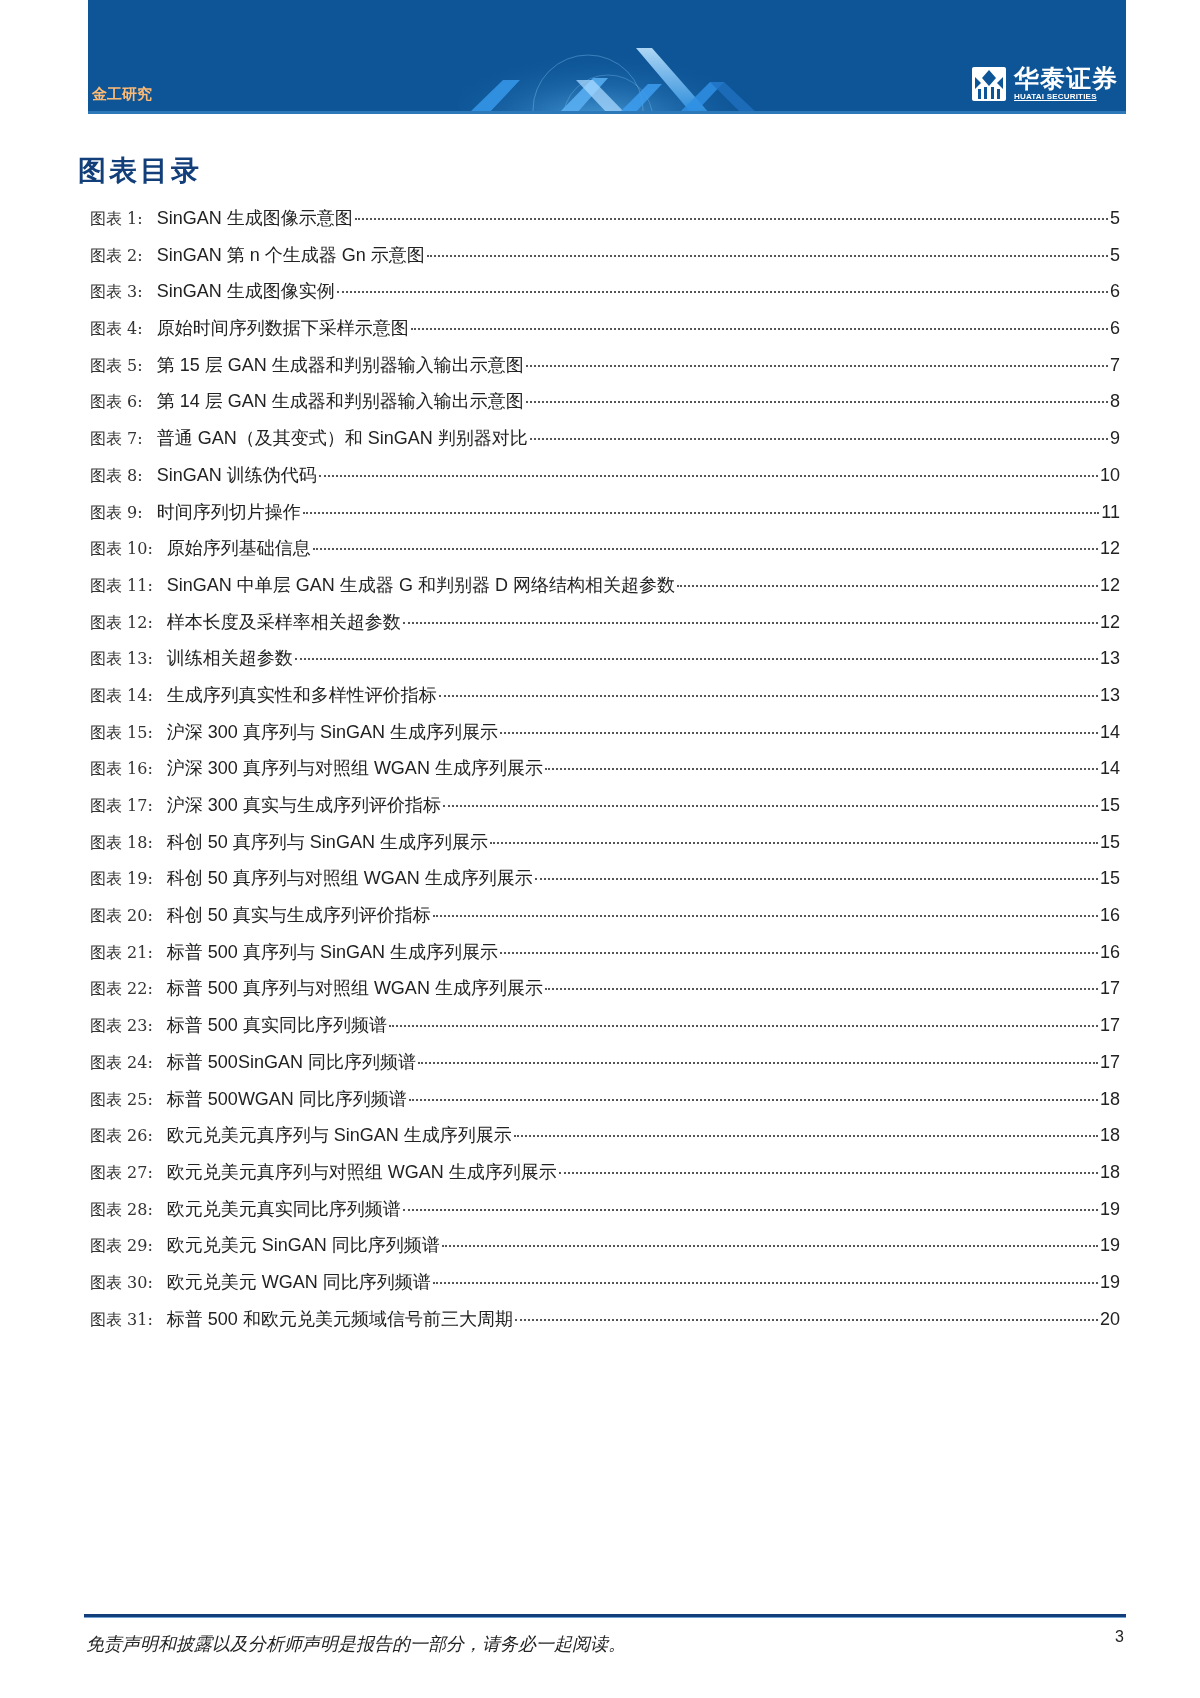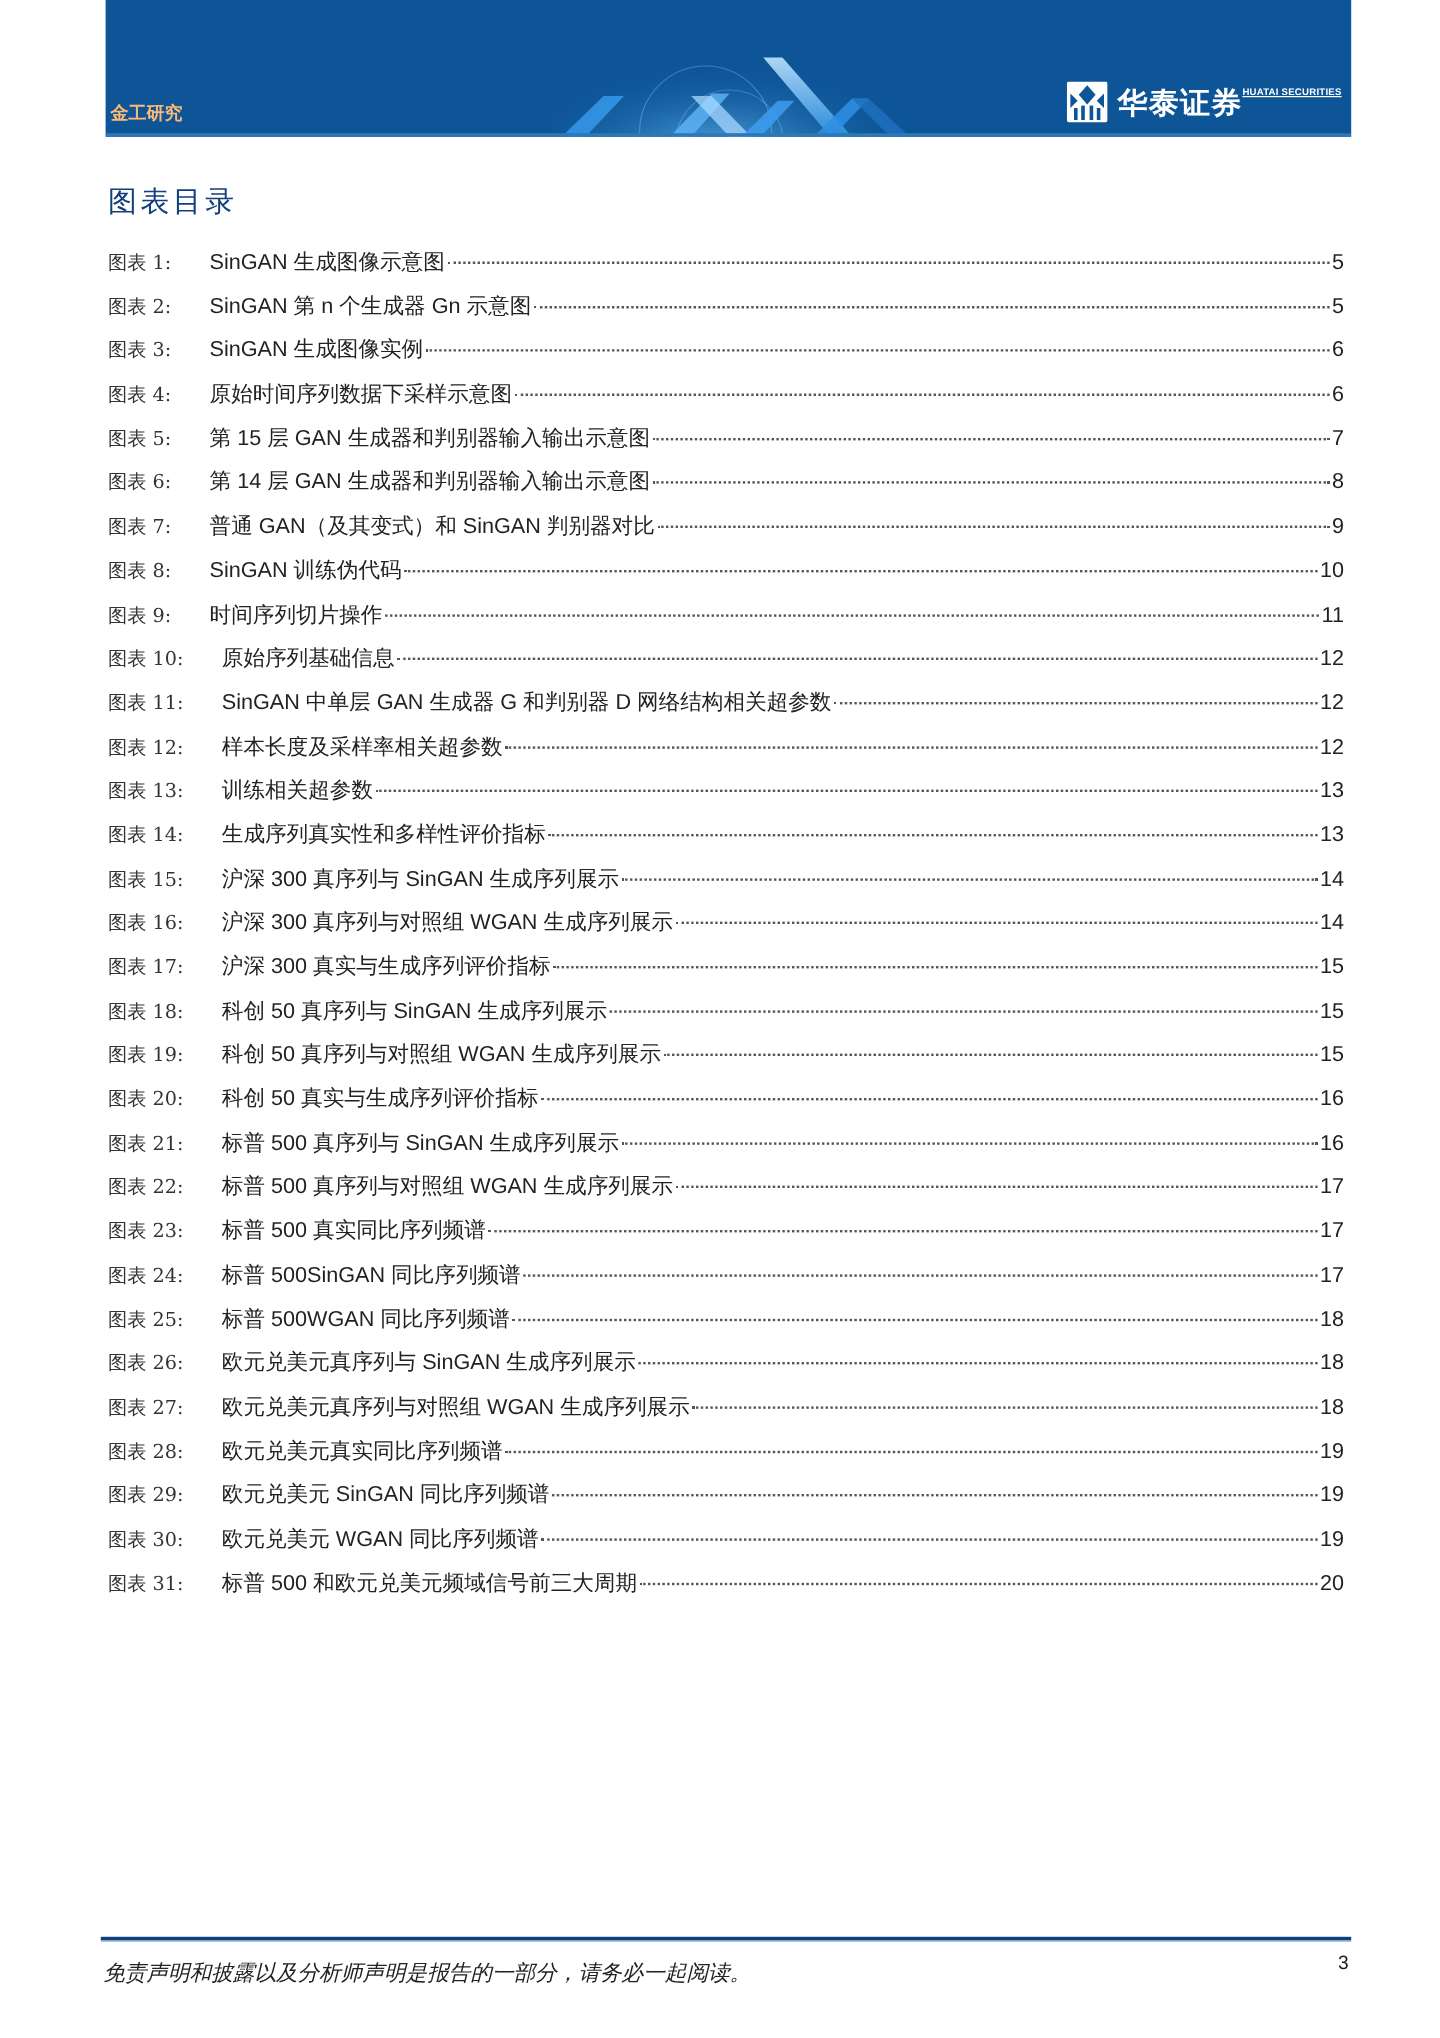--- a/index.html
+++ b/index.html
@@ -15,38 +15,38 @@
       position: absolute; left: 0; right: 0; bottom: 0; height: 3px; background: #2d78b8;
     }
     .header-section {
       position: absolute; left: 4px; bottom: 10px; color: #fdba74;
       font-size: 15px; font-weight: bold; font-family: "DejaVu Serif", serif;
       letter-spacing: 0px;
     }
     .banner-art { position: absolute; left: 360px; top: 30px; width: 360px; height: 84px; }
     .logo { position: absolute; right: 8px; bottom: 12px; display: flex; align-items: center; }
     .logo-mark { width: 34px; height: 34px; margin-right: 8px; }
-    .logo-text { display: flex; flex-direction: row; color: #fff; }
+    .logo-text { display: flex; flex-direction: column; color: #fff; }
     .logo-cn { font-size: 25px; font-weight: bold; letter-spacing: 1px; line-height: 27px; }
     .logo-en { font-size: 8px; font-weight: bold; letter-spacing: 0.2px; line-height: 10px;
                font-family: "Liberation Sans", sans-serif; text-decoration: underline; }
 
     .toc-title {
-      position: absolute; left: 90px; top: 152px;
-      font-size: 24px; font-weight: normal; color: #123f7a;
+      position: absolute; left: 78px; top: 152px;
+      font-size: 28px; font-weight: bold; color: #123f7a;
       font-family: "DejaVu Serif", serif; letter-spacing: 3px;
     }
 
     .toc-list { position: absolute; left: 90px; top: 206px; width: 1030px; }
     .toc-row {
       display: flex; align-items: baseline; height: 36.7px;
       font-size: 17px; line-height: 24px; color: #222;
     }
     .toc-label { white-space: nowrap; color: #333; font-family: "DejaVu Serif", serif; font-size: 16px; }
-    .toc-text { white-space: nowrap; margin-left: 32px; font-family: "Liberation Sans", "DejaVu Sans", sans-serif; font-size: 18px; }
+    .toc-text { white-space: nowrap; margin-left: 14px; font-family: "Liberation Sans", "DejaVu Sans", sans-serif; font-size: 18px; }
     .toc-dots {
       flex: 1; margin: 0 2px; border-bottom: 2px dotted #555; transform: translateY(-4px);
       min-width: 20px;
     }
     .toc-page { font-family: "Liberation Sans", sans-serif; font-size: 18px; white-space: nowrap; }
 
     .footer-rule { position: absolute; left: 84px; top: 1614px; width: 1042px; height: 3px; background: #123f7a; }
     .footer-rule2 { position: absolute; left: 84px; top: 1617px; width: 1042px; height: 1px; background: #6fa3d6; }
     .footer-disclaimer {
       position: absolute; left: 86px; top: 1632px; font-size: 18px; font-style: italic;

